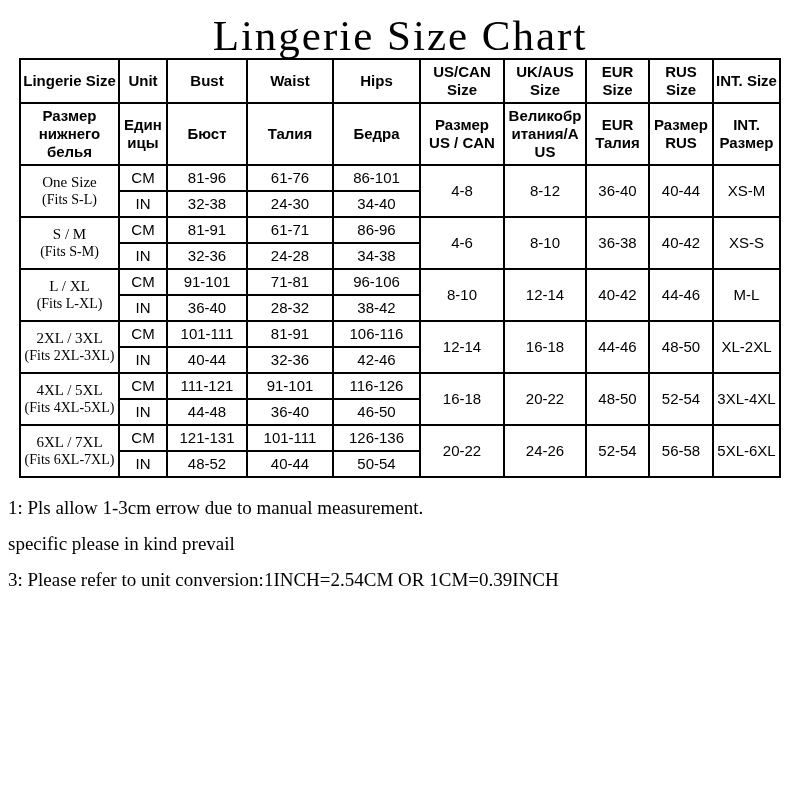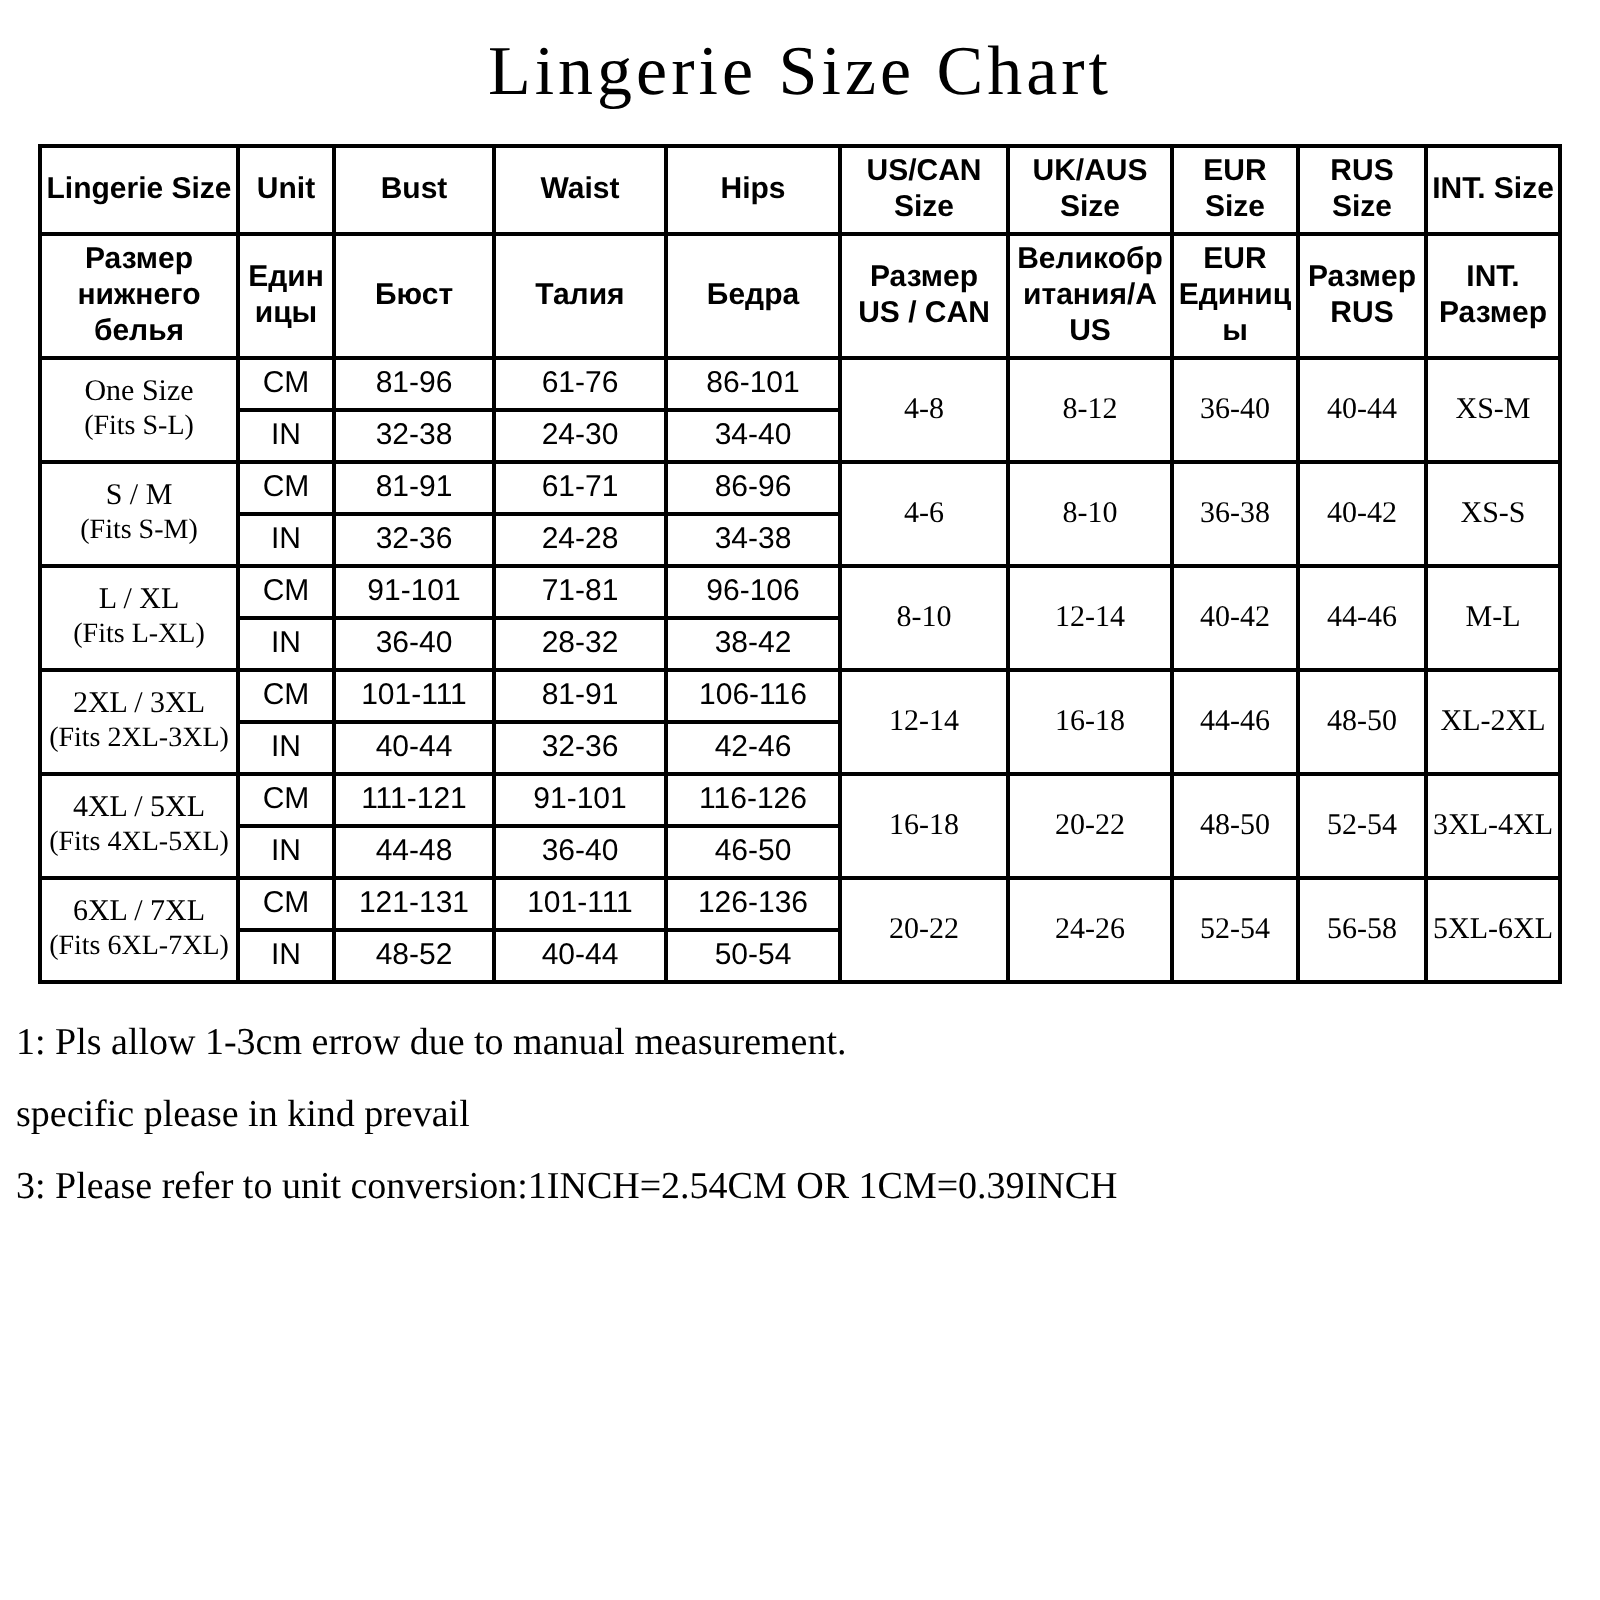--- a/index.html
+++ b/index.html
@@ -16,24 +16,24 @@
   }
   .page {
     width: 800px;
     height: 800px;
     position: relative;
     box-sizing: border-box;
   }
   .title {
     text-align: center;
     font-family: "Liberation Serif", serif;
-    font-size: 35px;
+    font-size: 43px;
     letter-spacing: 2px;
     font-weight: 400;
-    margin: 14px 0 14px 0;
+    margin: 14px 0 0 0;
     line-height: 44px;
   }
   table.size-chart {
     border-collapse: collapse;
     width: 656px;
     margin: 0 auto;
     table-layout: fixed;
     font-family: "Liberation Sans", sans-serif;
   }
   table.size-chart td, table.size-chart th {
@@ -68,21 +68,21 @@
   .unitcell {
     font-size: 15px;
     margin-left: 24px;
   }
   .measure {
     font-size: 15px;
     font-family: "Liberation Sans", sans-serif;
   }
   .intl {
     font-size: 16px;
-    font-family: Liberation Serif, serif;
+    font-family: Liberation Sans, sans-serif;
   }
   .notes {
     margin: 14px 8px 0 8px;
     font-family: "Liberation Serif", serif;
     font-size: 19px;
     line-height: 32px;
   }
   .notes p {
     margin: 0 0 4px 0;
   }
@@ -132,21 +132,21 @@
         <th>INT. Size</th>
       </tr>
       <tr class="hdr-ru">
         <td>Размер нижнего белья</td>
         <td>Единицы</td>
         <td>Бюст</td>
         <td>Талия</td>
         <td>Бедра</td>
         <td>Размер US / CAN</td>
         <td>Великобритания/AUS</td>
-        <td>EUR Единицы</td>
+        <td>EUR Талия</td>
         <td>Размер RUS</td>
         <td>INT. Размер</td>
       </tr>
     </thead>
     <tbody>
 
       <tr>
         <td class="sizecell" rowspan="2">
           <span>One Size</span>
           <span class="sub">(Fits S-L)</span>

